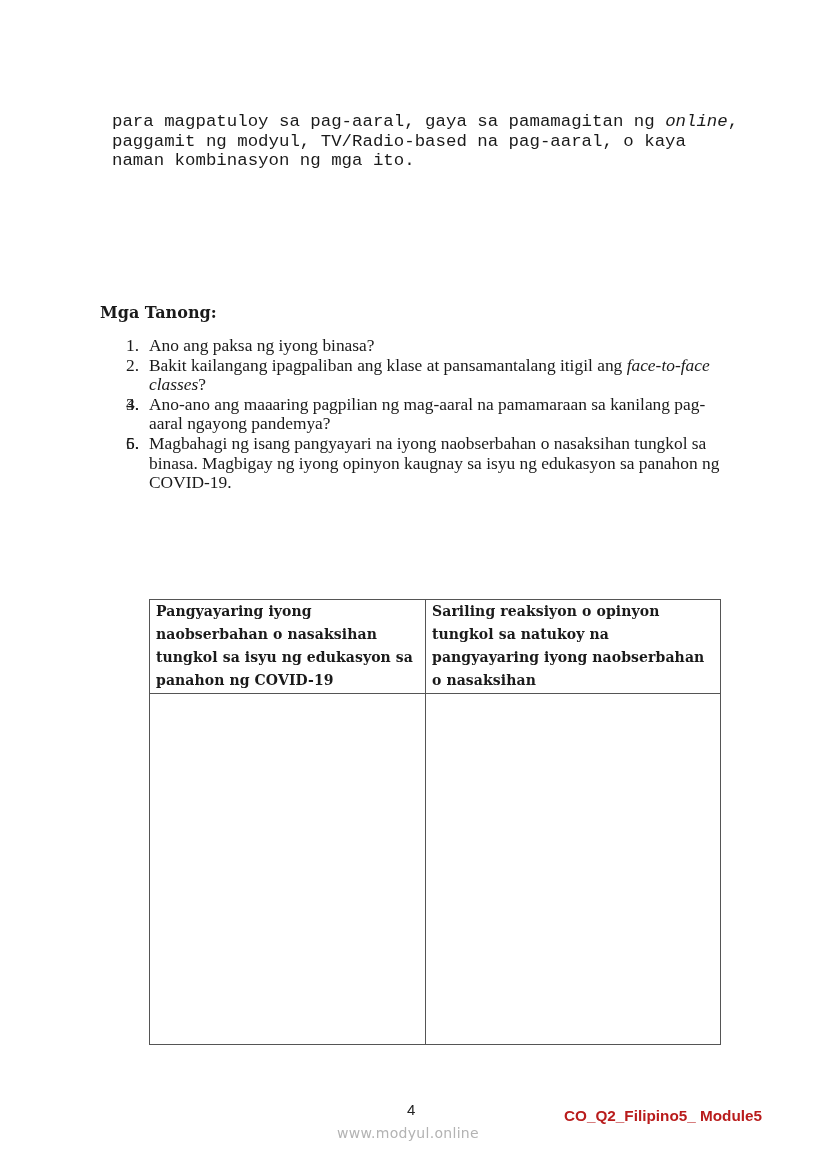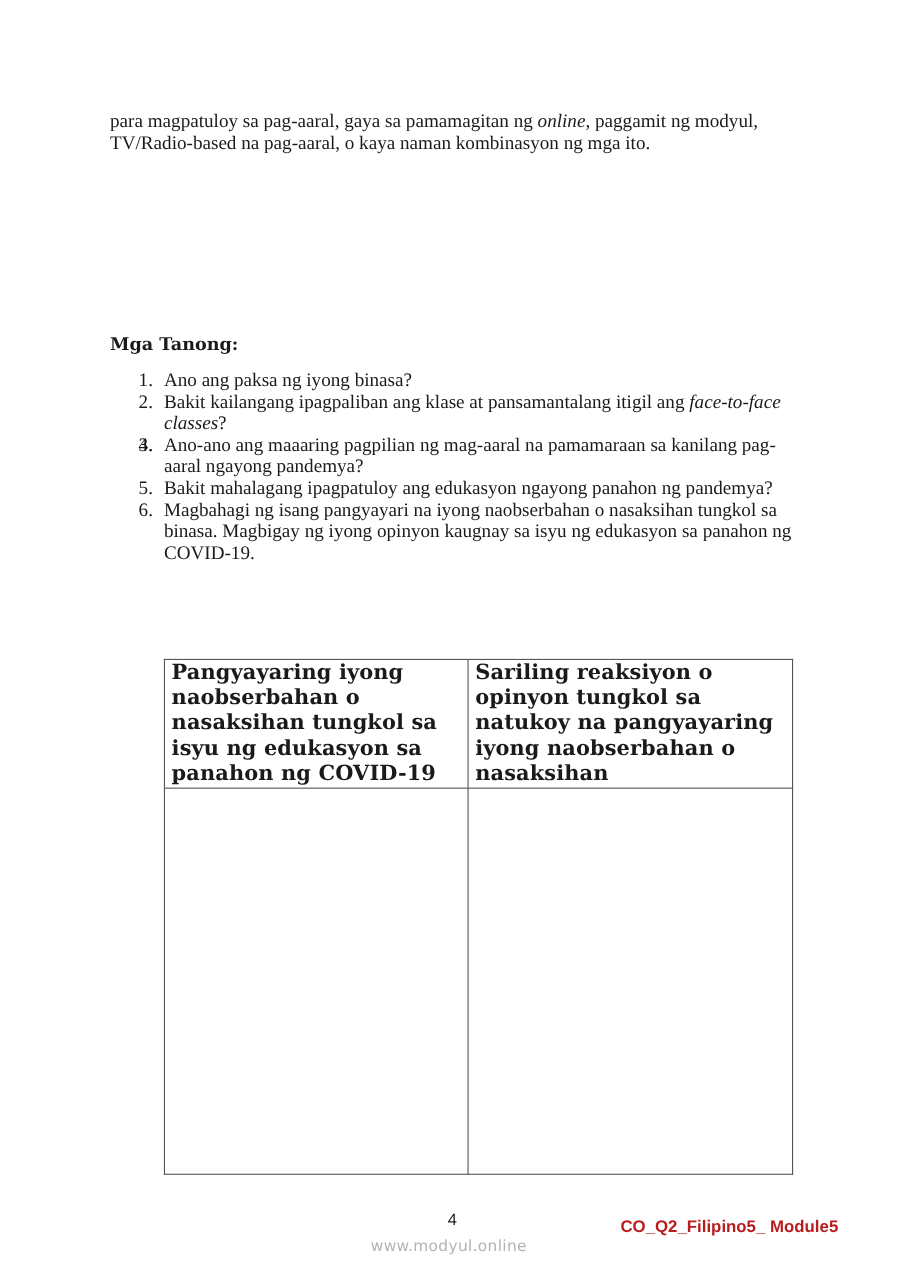--- a/index.html
+++ b/index.html
@@ -4,22 +4,22 @@
 <style>
   html, body { margin: 0; padding: 0; }
   body {
     width: 826px; height: 1169px; background: #ffffff; position: relative;
     overflow: hidden; color: #1a1a1a;
     font-family: "DejaVu Serif", "Liberation Serif", serif;
   }
   .page { position: absolute; left: 0; top: 0; width: 826px; height: 1169px; }
   .para {
     position: absolute; left: 100px; width: 630px;
-    font-family: Liberation Serif, serif;
-    font-size: 17.4px; line-height: 19.6px; margin: 0;
+    font-family: Liberation Mono, monospace;
+    font-size: 17.4px; line-height: 19.6px; margin: 12px;
   }
   .para em { font-style: italic; }
   #p1 { top: 100px; }
   #p2 { top: 177px; text-indent: 49px; }
   .heading {
     position: absolute; left: 100px; top: 303px; margin: 0;
     font-family: "DejaVu Serif", serif; font-weight: bold; font-size: 16px;
     line-height: 19px;
   }
   ol.questions {
@@ -33,21 +33,21 @@
   ol.questions li em { font-style: italic; }
   table.activity {
     position: absolute; left: 149px; top: 599px; width: 572px;
     border-collapse: collapse;
   }
   table.activity th, table.activity td {
     border: 1px solid #555555; vertical-align: top; padding: 0;
   }
   table.activity th {
     text-align: left; font-family: "DejaVu Serif", serif; font-weight: bold;
-    font-size: 19px; line-height: 23px; padding: 0 5px 1px 6px; height: 89px;
+    font-size: 14px; line-height: 23px; padding: 0 5px 1px 6px; height: 89px;
     letter-spacing: 0.1px;
   }
   table.activity th.c1 { width: 264px; }
   table.activity td { height: 350px; }
   .page-number {
     position: absolute; left: 407px; top: 1101px;
     font-family: "Liberation Sans", sans-serif; font-size: 15px; color: #222;
   }
   .module-code {
     position: absolute; left: 564px; top: 1107px;
@@ -66,21 +66,21 @@
   <p class="para" id="p1"><span>para magpatuloy sa pag-aaral, gaya sa pamamagitan ng </span><em>online</em><span>, paggamit ng modyul, TV/Radio-based na pag-aaral, o kaya naman kombinasyon ng mga ito.</span></p>
 
 
   <h3 class="heading">Mga Tanong:</h3>
 
   <ol class="questions">
     <li><span class="num">1.</span><span>Ano ang paksa ng iyong binasa?</span></li>
     <li><span class="num">2.</span><span>Bakit kailangang ipagpaliban ang klase at pansamantalang itigil ang </span><em>face-to-face classes</em><span>?</span></li>
     <li><span class="num">3.</span></li>
     <li><span class="num">4.</span><span>Ano-ano ang maaaring pagpilian ng mag-aaral na pamamaraan sa kanilang pag-aaral ngayong pandemya?</span></li>
-    <li><span class="num">5.</span><span>Bakit mahalagang ipagpatuloy ang edukasyon ngayong panahon ng pandemya?</span></li>
+    <li><span class="num">5.</span></li>
     <li><span class="num">6.</span><span>Magbahagi ng isang pangyayari na iyong naobserbahan o nasaksihan tungkol sa binasa. Magbigay ng iyong opinyon kaugnay sa isyu ng edukasyon sa panahon ng COVID-19.</span></li>
   </ol>
 
   <table class="activity">
     <thead>
       <tr>
         <th class="c1">Pangyayaring iyong naobserbahan o nasaksihan tungkol sa isyu ng edukasyon sa panahon ng COVID-19</th>
         <th class="c2">Sariling reaksiyon o opinyon tungkol sa natukoy na pangyayaring iyong naobserbahan o nasaksihan</th>
       </tr>
     </thead>

